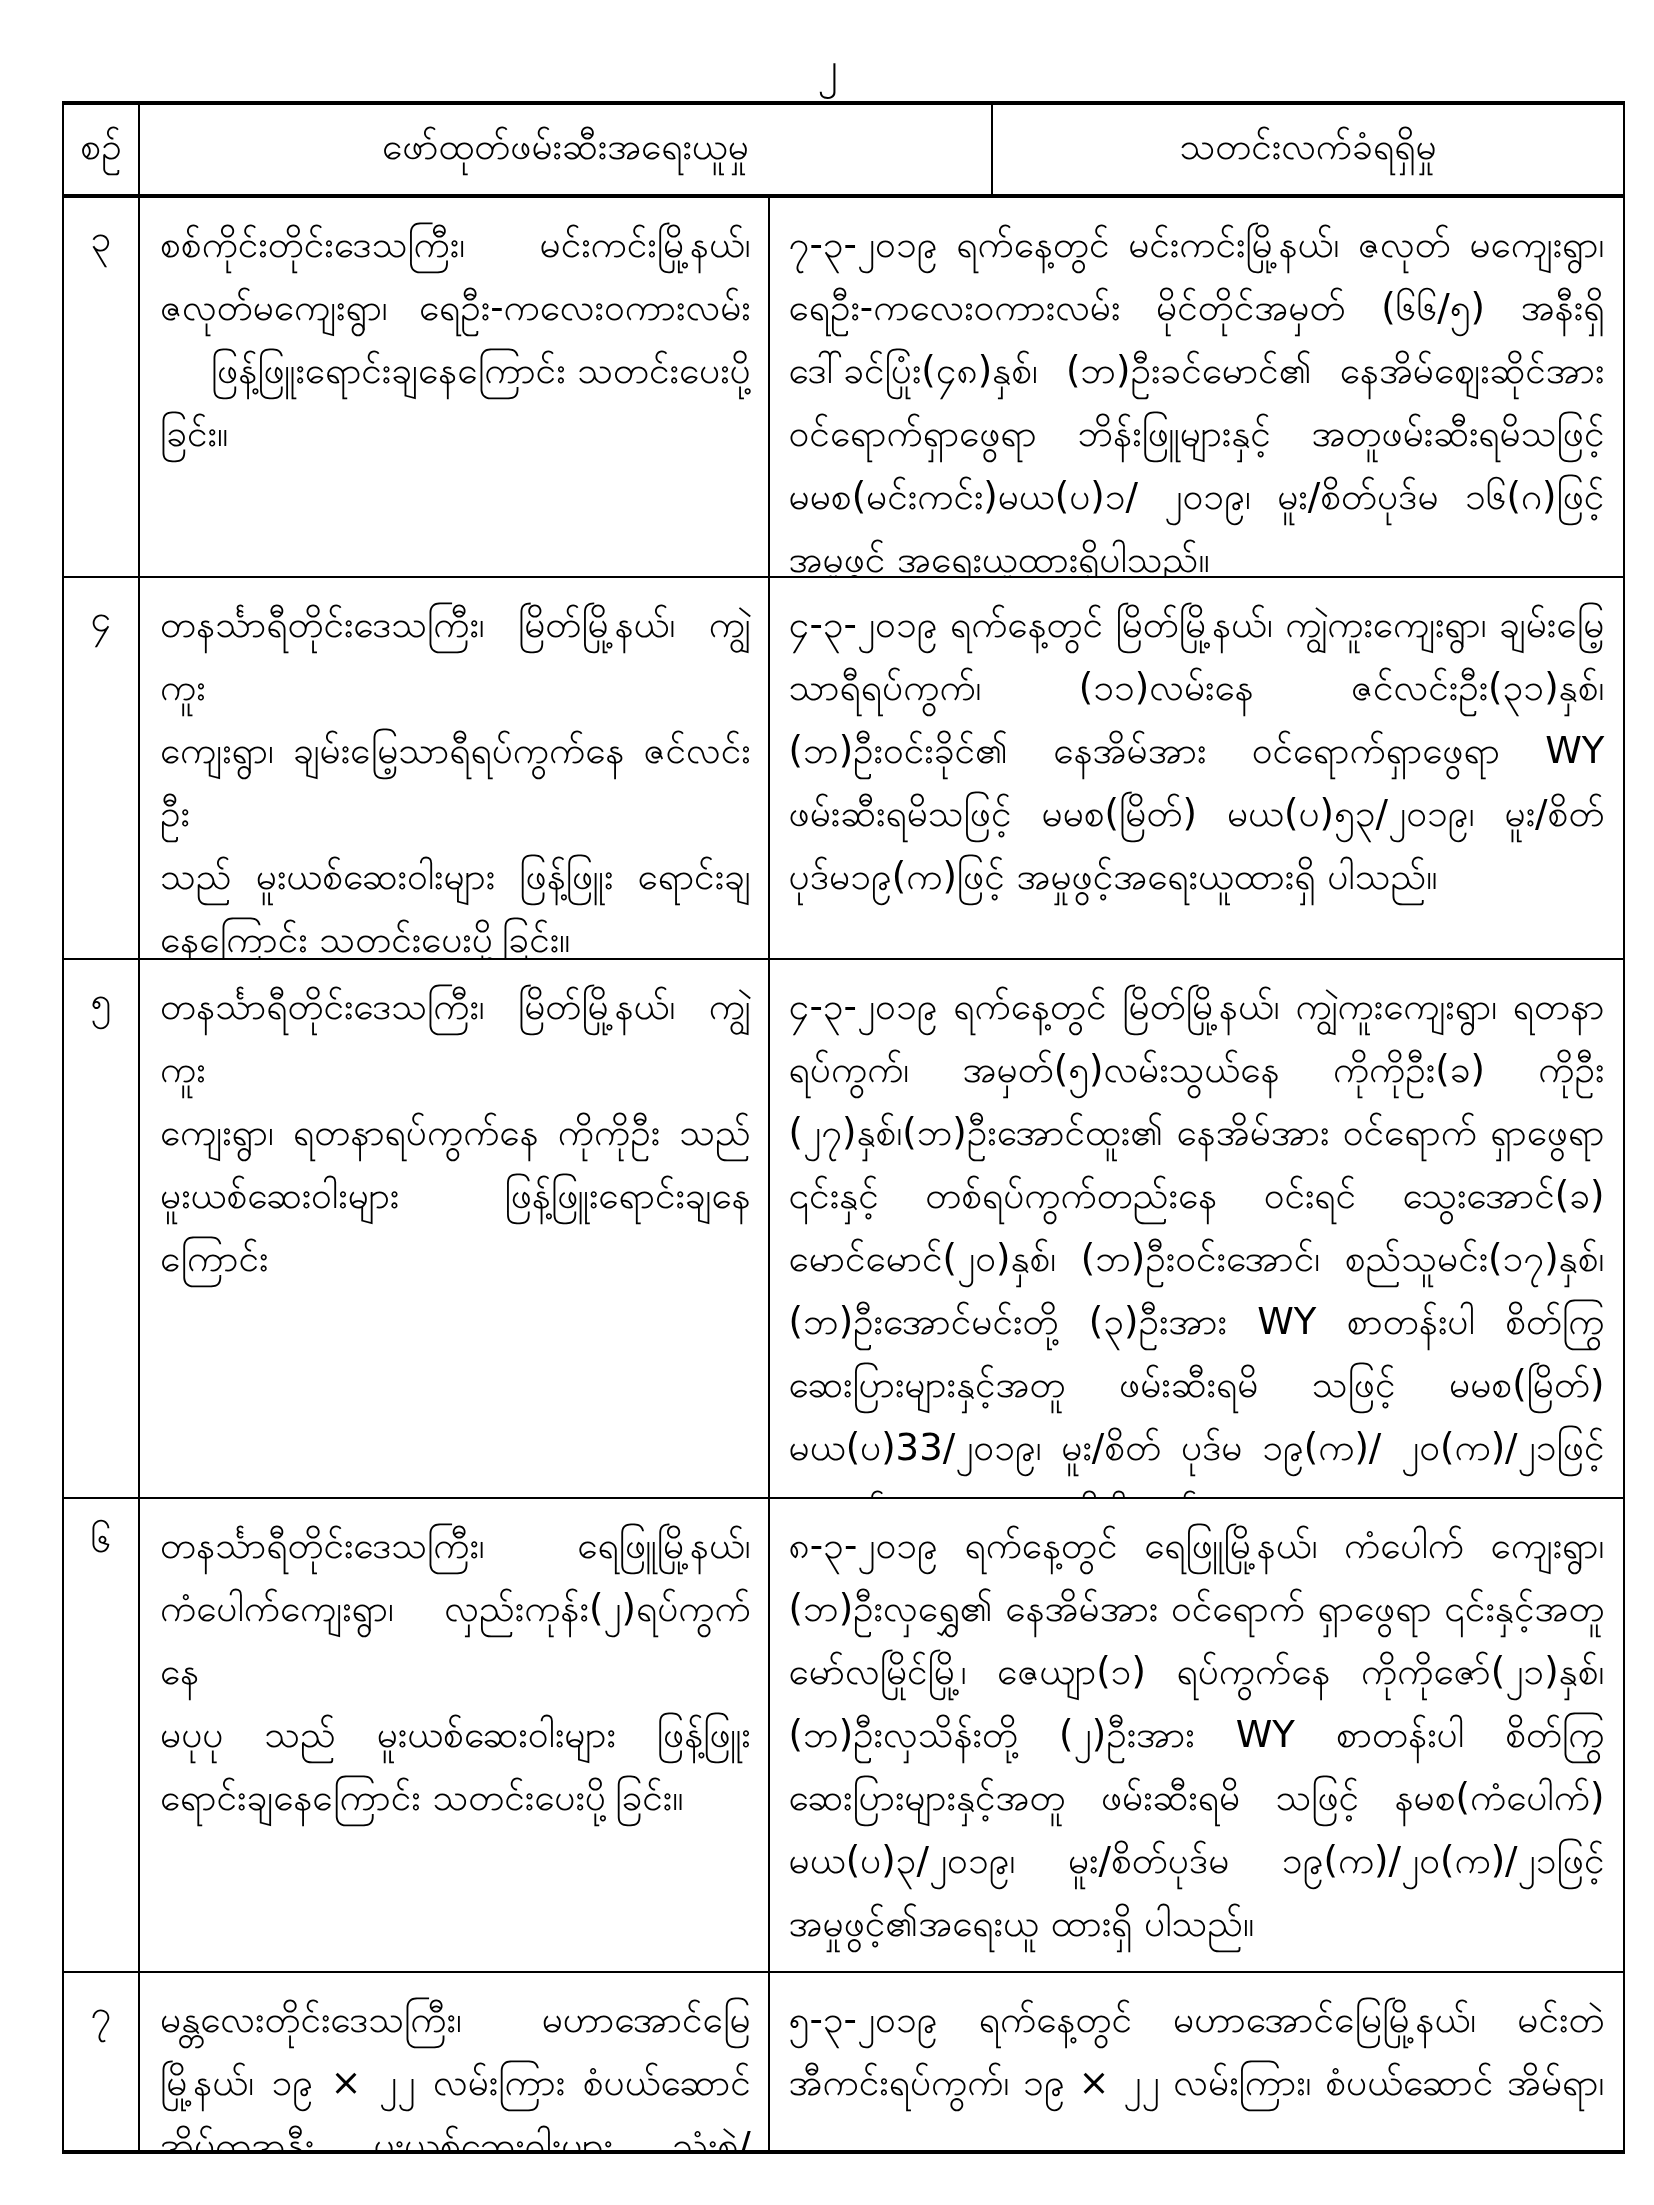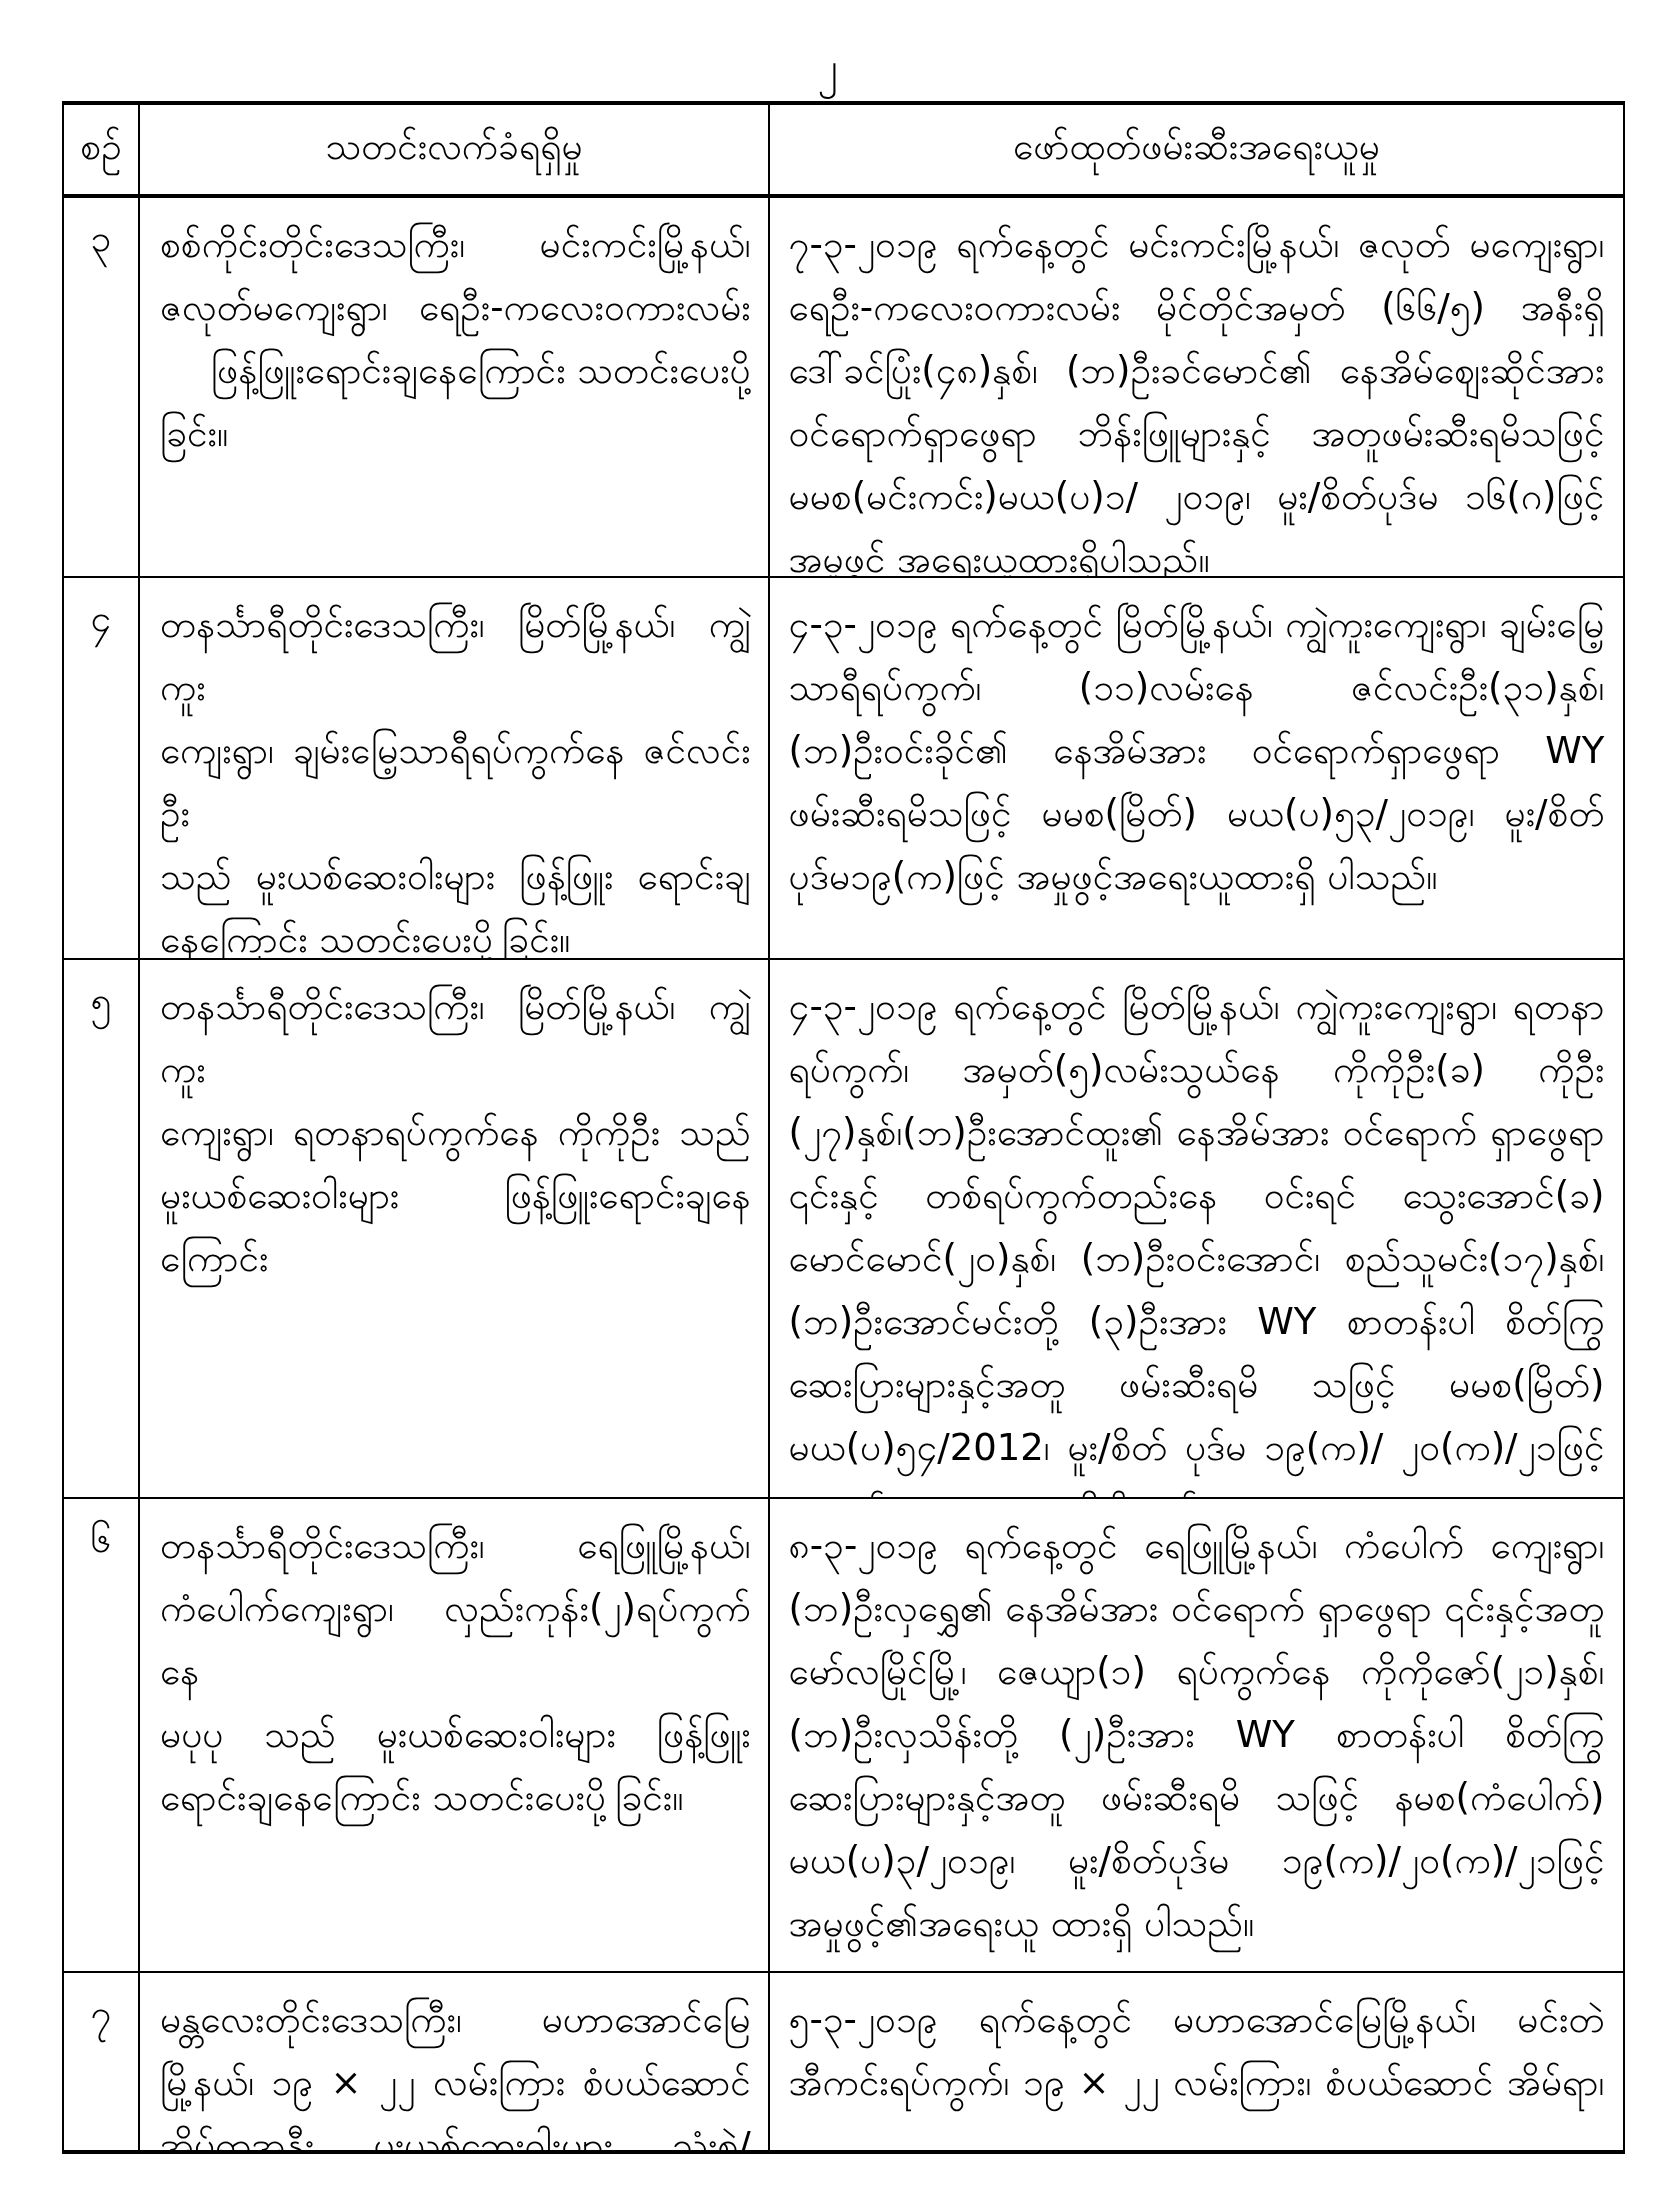--- a/index.html
+++ b/index.html
@@ -42,22 +42,22 @@
 </style>
 </head>
 <body>
 
 <div class="page-number">၂</div>
 
 <div class="tbl">
 
   <div class="tr thead" style="height:93px">
     <div class="td c1 hcell">စဉ်</div>
+    <div class="td c3 hcell">ဖော်ထုတ်ဖမ်းဆီးအရေးယူမှု</div>
     <div class="td c2 hcell">သတင်းလက်ခံရရှိမှု</div>
-    <div class="td c3 hcell">ဖော်ထုတ်ဖမ်းဆီးအရေးယူမှု</div>
   </div>
 
   <div class="tr" style="height:380px">
     <div class="td c1 no-cell">၃</div>
     <div class="td c2 body-cell">
       <div class="ln">စစ်ကိုင်းတိုင်းဒေသကြီး၊ မင်းကင်းမြို့နယ်၊</div>
       <div class="ln">ဇလုတ်မကျေးရွာ၊ ရေဦး-ကလေးဝကားလမ်း</div>
       <div class="ln end">ဖြန့်ဖြူးရောင်းချနေကြောင်း သတင်းပေးပို့ခြင်း။</div>
     </div>
     <div class="td c3 body-cell">
@@ -95,21 +95,21 @@
       <div class="ln">မူးယစ်ဆေးဝါးများ ဖြန့်ဖြူးရောင်းချနေကြောင်း</div>
     </div>
     <div class="td c3 body-cell">
       <div class="ln">၄-၃-၂၀၁၉ ရက်နေ့တွင် မြိတ်မြို့နယ်၊ ကျွဲကူးကျေးရွာ၊ ရတနာ</div>
       <div class="ln">ရပ်ကွက်၊ အမှတ်(၅)လမ်းသွယ်နေ ကိုကိုဦး(ခ) ကိုဦး</div>
       <div class="ln">(၂၇)နှစ်၊(ဘ)ဦးအောင်ထူး၏ နေအိမ်အား ဝင်ရောက် ရှာဖွေရာ</div>
       <div class="ln">၎င်းနှင့် တစ်ရပ်ကွက်တည်းနေ ဝင်းရင် သွေးအောင်(ခ)</div>
       <div class="ln">မောင်မောင်(၂၀)နှစ်၊ (ဘ)ဦးဝင်းအောင်၊ စည်သူမင်း(၁၇)နှစ်၊</div>
       <div class="ln">(ဘ)ဦးအောင်မင်းတို့ (၃)ဦးအား WY စာတန်းပါ စိတ်ကြွ</div>
       <div class="ln">ဆေးပြားများနှင့်အတူ ဖမ်းဆီးရမိ သဖြင့် မမစ(မြိတ်)</div>
-      <div class="ln">မယ(ပ)၅၄/2012၊ မူး/စိတ် ပုဒ်မ ၁၉(က)/ ၂၀(က)/၂၁ဖြင့်</div>
+      <div class="ln">မယ(ပ)33/၂၀၁၉၊ မူး/စိတ် ပုဒ်မ ၁၉(က)/ ၂၀(က)/၂၁ဖြင့်</div>
       <div class="ln end">အမှုဖွင့် အရေးယူထားရှိပါသည်။</div>
     </div>
   </div>
 
   <div class="tr" style="height:474px">
     <div class="td c1 no-cell">၆</div>
     <div class="td c2 body-cell">
       <div class="ln">တနင်္သာရီတိုင်းဒေသကြီး၊ ရေဖြူမြို့နယ်၊</div>
       <div class="ln">ကံပေါက်ကျေးရွာ၊ လှည်းကုန်း(၂)ရပ်ကွက် နေ</div>
       <div class="ln">မပုပု သည် မူးယစ်ဆေးဝါးများ ဖြန့်ဖြူး</div>

